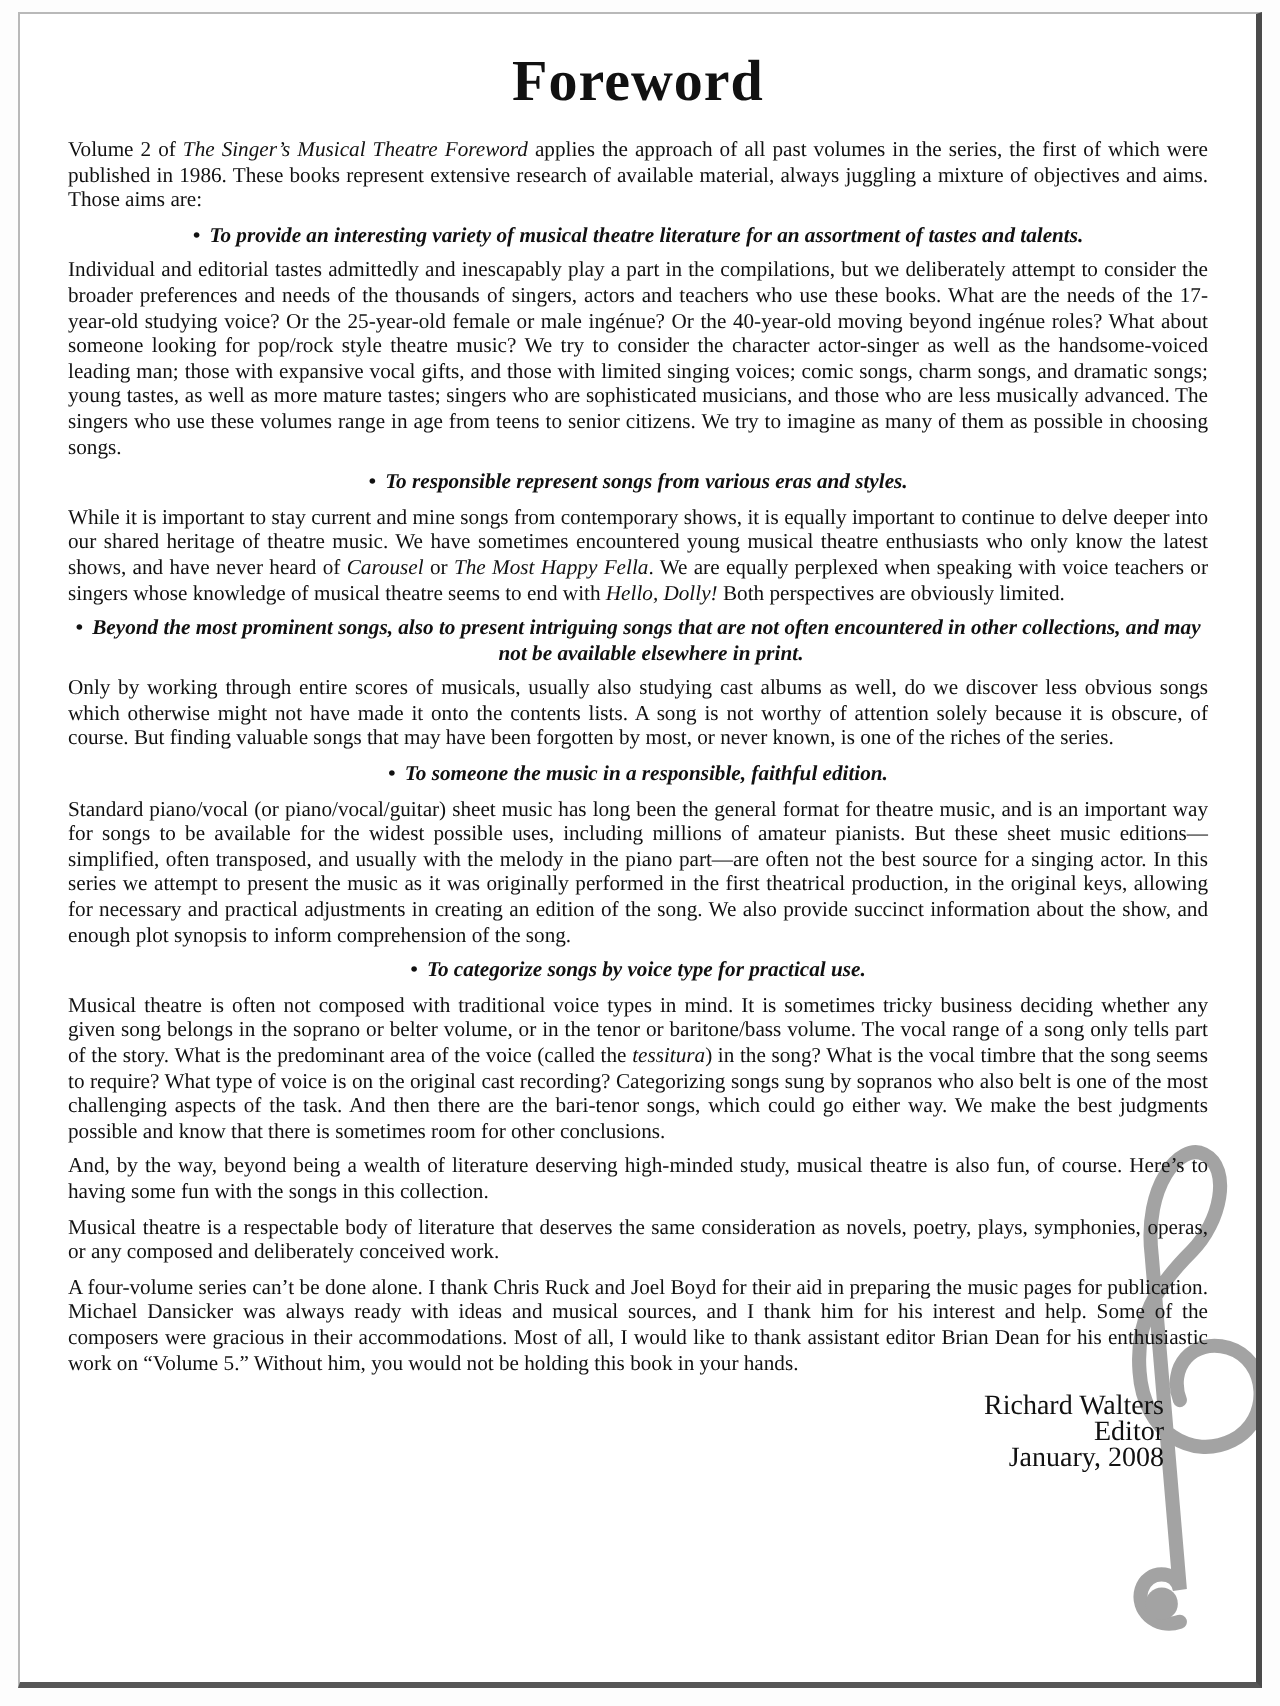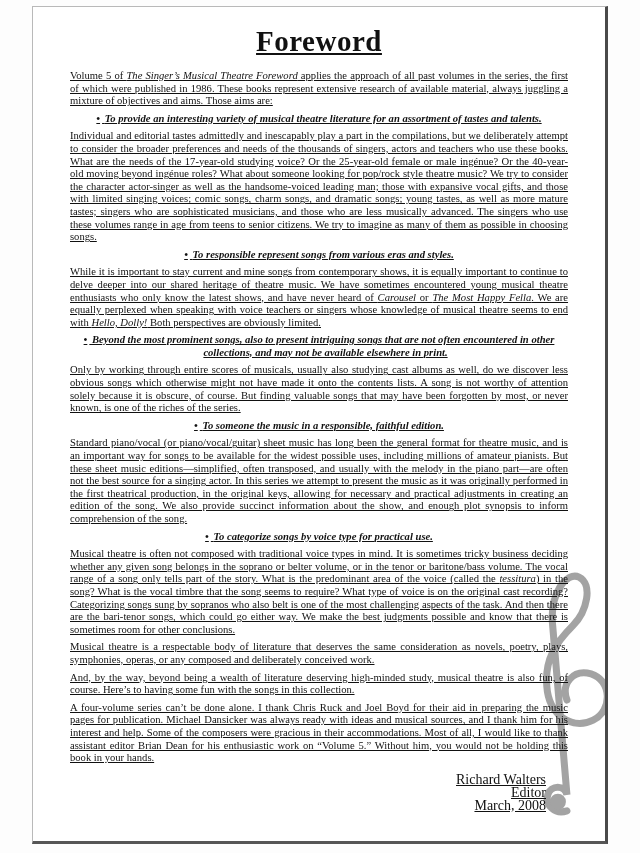--- a/index.html
+++ b/index.html
@@ -3,32 +3,31 @@
 <meta charset="utf-8">
 <style>
   html, body {
     margin: 0;
     padding: 0;
     background: #fdfdfd;
     font-family: "Liberation Serif", serif;
   }
   .doc {
     position: relative;
-    width: 576px;
+    width: 622px;
     height: 838px;
     margin: 6px auto;
     background: #ffffff;
     border: 1px solid #b9b9b9;
     border-right: 3px solid #4a4a4a;
     border-bottom: 3px solid #565656;
     box-sizing: border-box;
-    padding: 0 37px;
+    padding: 0 24px;
     overflow: hidden;
     color: #111;
-    text-decoration: underline;
   }
   h1.title {
     margin: 18px 0 12px 0;
     text-align: center;
     font-size: 29px;
     font-weight: bold;
     letter-spacing: 0.5px;
     position: relative;
     z-index: 1;
   }
@@ -77,21 +76,21 @@
 
   <div class="clef-wrap">
     <svg width="120" height="262" viewBox="0 0 100 260" aria-hidden="true">
       <path fill="none" stroke="currentColor" stroke-width="7" stroke-linecap="round" d="M42 246 C30 250 20 240 23 230 C26 220 40 220 42 230 L28 64 C24 30 42 8 54 14 C68 21 62 48 48 62 C30 80 20 96 22 122 C24 152 48 166 68 156 C88 146 86 116 66 110 C48 105 36 120 42 136"></path>
       <circle cx="33" cy="237" r="8" fill="currentColor"></circle>
     </svg>
   </div>
 
   <h1 class="title">Foreword</h1>
 
-  <p class="para"><span>Volume 5 of </span><span class="it">The Singer’s Musical Theatre Foreword</span><span> applies the approach of all past volumes in the series, the first of which were published in 1986. These books represent extensive research of available material, always juggling a mixture of objectives and aims. Those aims are:</span></p>
+  <p class="para"><span>Volume 2 of </span><span class="it">The Singer’s Musical Theatre Foreword</span><span> applies the approach of all past volumes in the series, the first of which were published in 1986. These books represent extensive research of available material, always juggling a mixture of objectives and aims. Those aims are:</span></p>
 
   <p class="bullet"><span class="marker">•</span> <span><span>To provide an interesting variety of musical theatre literature for an assortment of tastes and talents.</span></span></p>
 
   <p class="para"><span>Individual and editorial tastes admittedly and inescapably play a part in the compilations, but we deliberately attempt to consider the broader preferences and needs of the thousands of singers, actors and teachers who use these books. What are the needs of the 17-year-old studying voice? Or the 25-year-old female or male ingénue? Or the 40-year-old moving beyond ingénue roles? What about someone looking for pop/rock style theatre music? We try to consider the character actor-singer as well as the handsome-voiced leading man; those with expansive vocal gifts, and those with limited singing voices; comic songs, charm songs, and dramatic songs; young tastes, as well as more mature tastes; singers who are sophisticated musicians, and those who are less musically advanced. The singers who use these volumes range in age from teens to senior citizens. We try to imagine as many of them as possible in choosing songs.</span></p>
 
   <p class="bullet"><span class="marker">•</span> <span><span>To responsible represent songs from various eras and styles.</span></span></p>
 
   <p class="para"><span>While it is important to stay current and mine songs from contemporary shows, it is equally important to continue to delve deeper into our shared heritage of theatre music. We have sometimes encountered young musical theatre enthusiasts who only know the latest shows, and have never heard of </span><span class="it">Carousel</span><span> or </span><span class="it">The Most Happy Fella</span><span>. We are equally perplexed when speaking with voice teachers or singers whose knowledge of musical theatre seems to end with </span><span class="it">Hello, Dolly!</span><span> Both perspectives are obviously limited.</span></p>
 
   <p class="bullet"><span class="marker">•</span> <span><span>Beyond the most prominent songs, also to present intriguing songs that are not often encountered in other collections, and may not be available elsewhere in print.</span></span></p>
@@ -100,25 +99,25 @@
 
   <p class="bullet"><span class="marker">•</span> <span><span>To someone the music in a responsible, faithful edition.</span></span></p>
 
   <p class="para"><span>Standard piano/vocal (or piano/vocal/guitar) sheet music has long been the general format for theatre music, and is an important way for songs to be available for the widest possible uses, including millions of amateur pianists. But these sheet music editions—simplified, often transposed, and usually with the melody in the piano part—are often not the best source for a singing actor. In this series we attempt to present the music as it was originally performed in the first theatrical production, in the original keys, allowing for necessary and practical adjustments in creating an edition of the song. We also provide succinct information about the show, and enough plot synopsis to inform comprehension of the song.</span></p>
 
   <p class="bullet"><span class="marker">•</span> <span><span>To categorize songs by voice type for practical use.</span></span></p>
 
   <p class="para"><span>Musical theatre is often not composed with traditional voice types in mind. It is sometimes tricky business deciding whether any given song belongs in the soprano or belter volume, or in the tenor or baritone/bass volume. The vocal range of a song only tells part of the story. What is the predominant area of the voice (called the </span><span class="it">tessitura</span><span>) in the song? What is the vocal timbre that the song seems to require? What type of voice is on the original cast recording? Categorizing songs sung by sopranos who also belt is one of the most challenging aspects of the task. And then there are the bari-tenor songs, which could go either way. We make the best judgments possible and know that there is sometimes room for other conclusions.</span></p>
 
 
+  <p class="para"><span>And, by the way, beyond being a wealth of literature deserving high-minded study, musical theatre is also fun, of course. Here’s to having some fun with the songs in this collection.</span></p>
+
   <p class="para"><span>Musical theatre is a respectable body of literature that deserves the same consideration as novels, poetry, plays, symphonies, operas, or any composed and deliberately conceived work.</span></p>
-
-  <p class="para"><span>And, by the way, beyond being a wealth of literature deserving high-minded study, musical theatre is also fun, of course. Here’s to having some fun with the songs in this collection.</span></p>
 
   <p class="para"><span>A four-volume series can’t be done alone. I thank Chris Ruck and Joel Boyd for their aid in preparing the music pages for publication. Michael Dansicker was always ready with ideas and musical sources, and I thank him for his interest and help. Some of the composers were gracious in their accommodations. Most of all, I would like to thank assistant editor Brian Dean for his enthusiastic work on “Volume 5.” Without him, you would not be holding this book in your hands.</span></p>
 
   <div class="signature">
     <div>Richard Walters</div>
     <div>Editor</div>
-    <div>March, 2008</div>
+    <div>January, 2008</div>
   </div>
 
 </div>
 
 </body></html>

